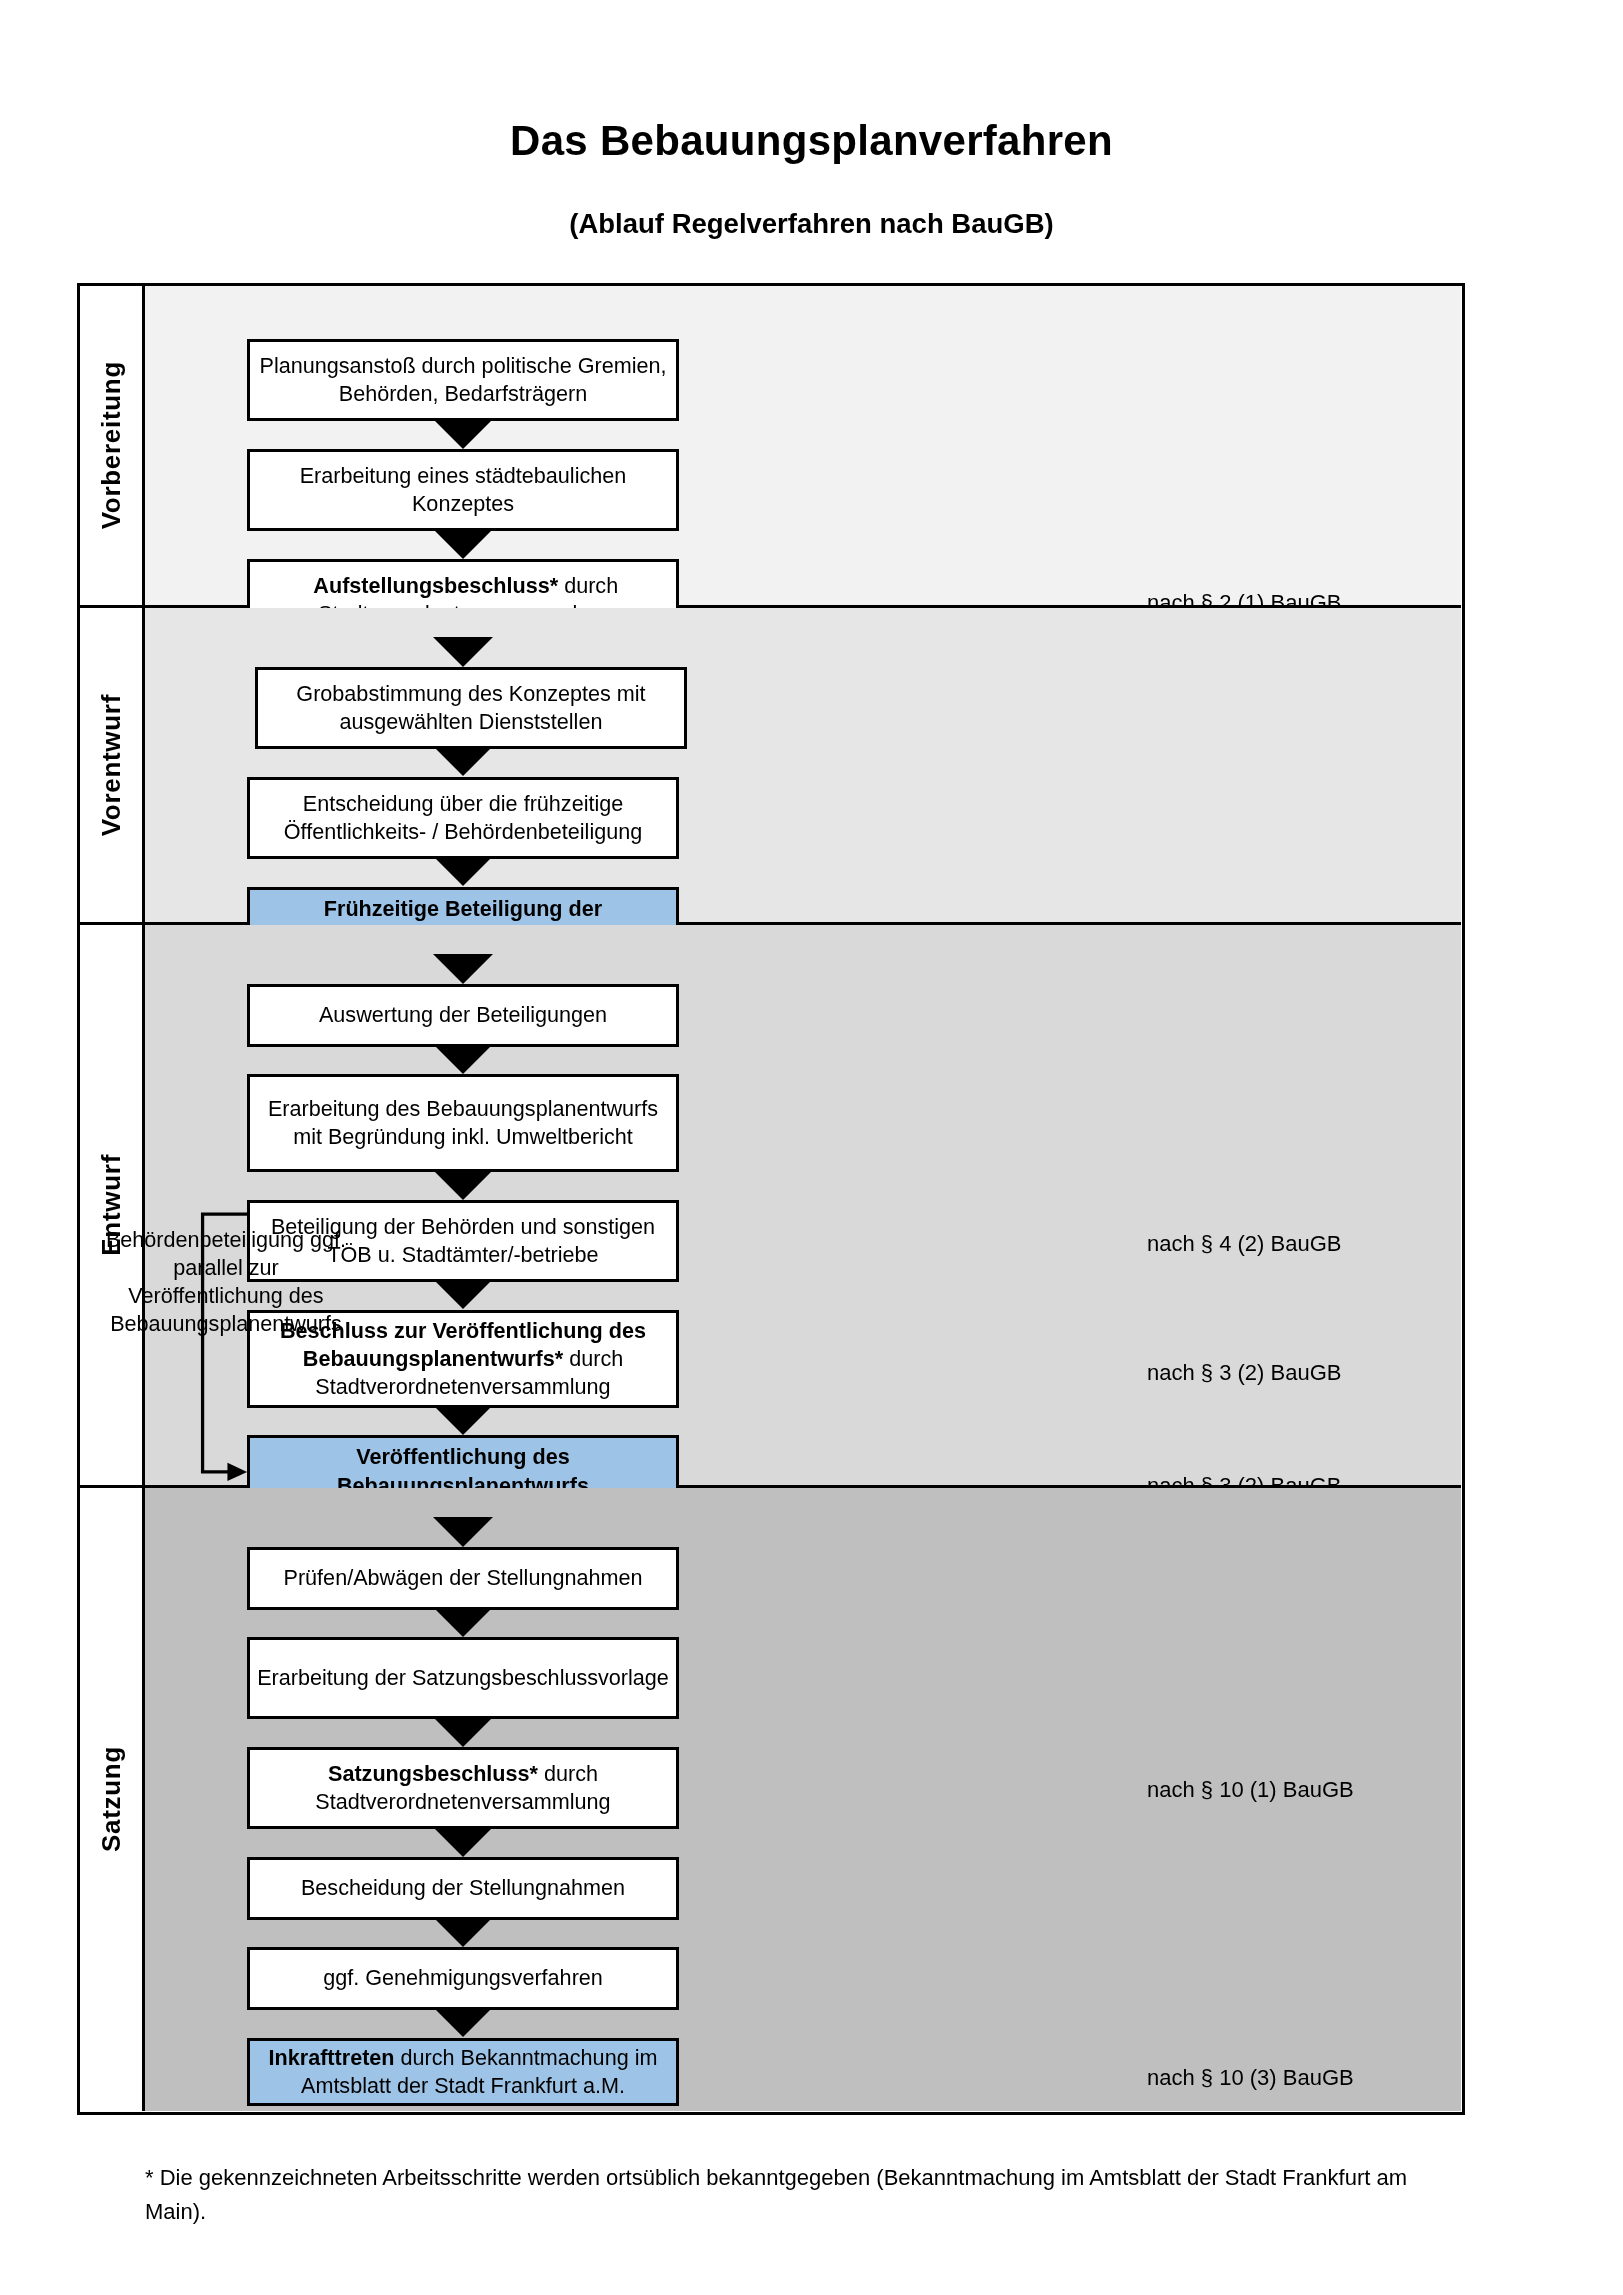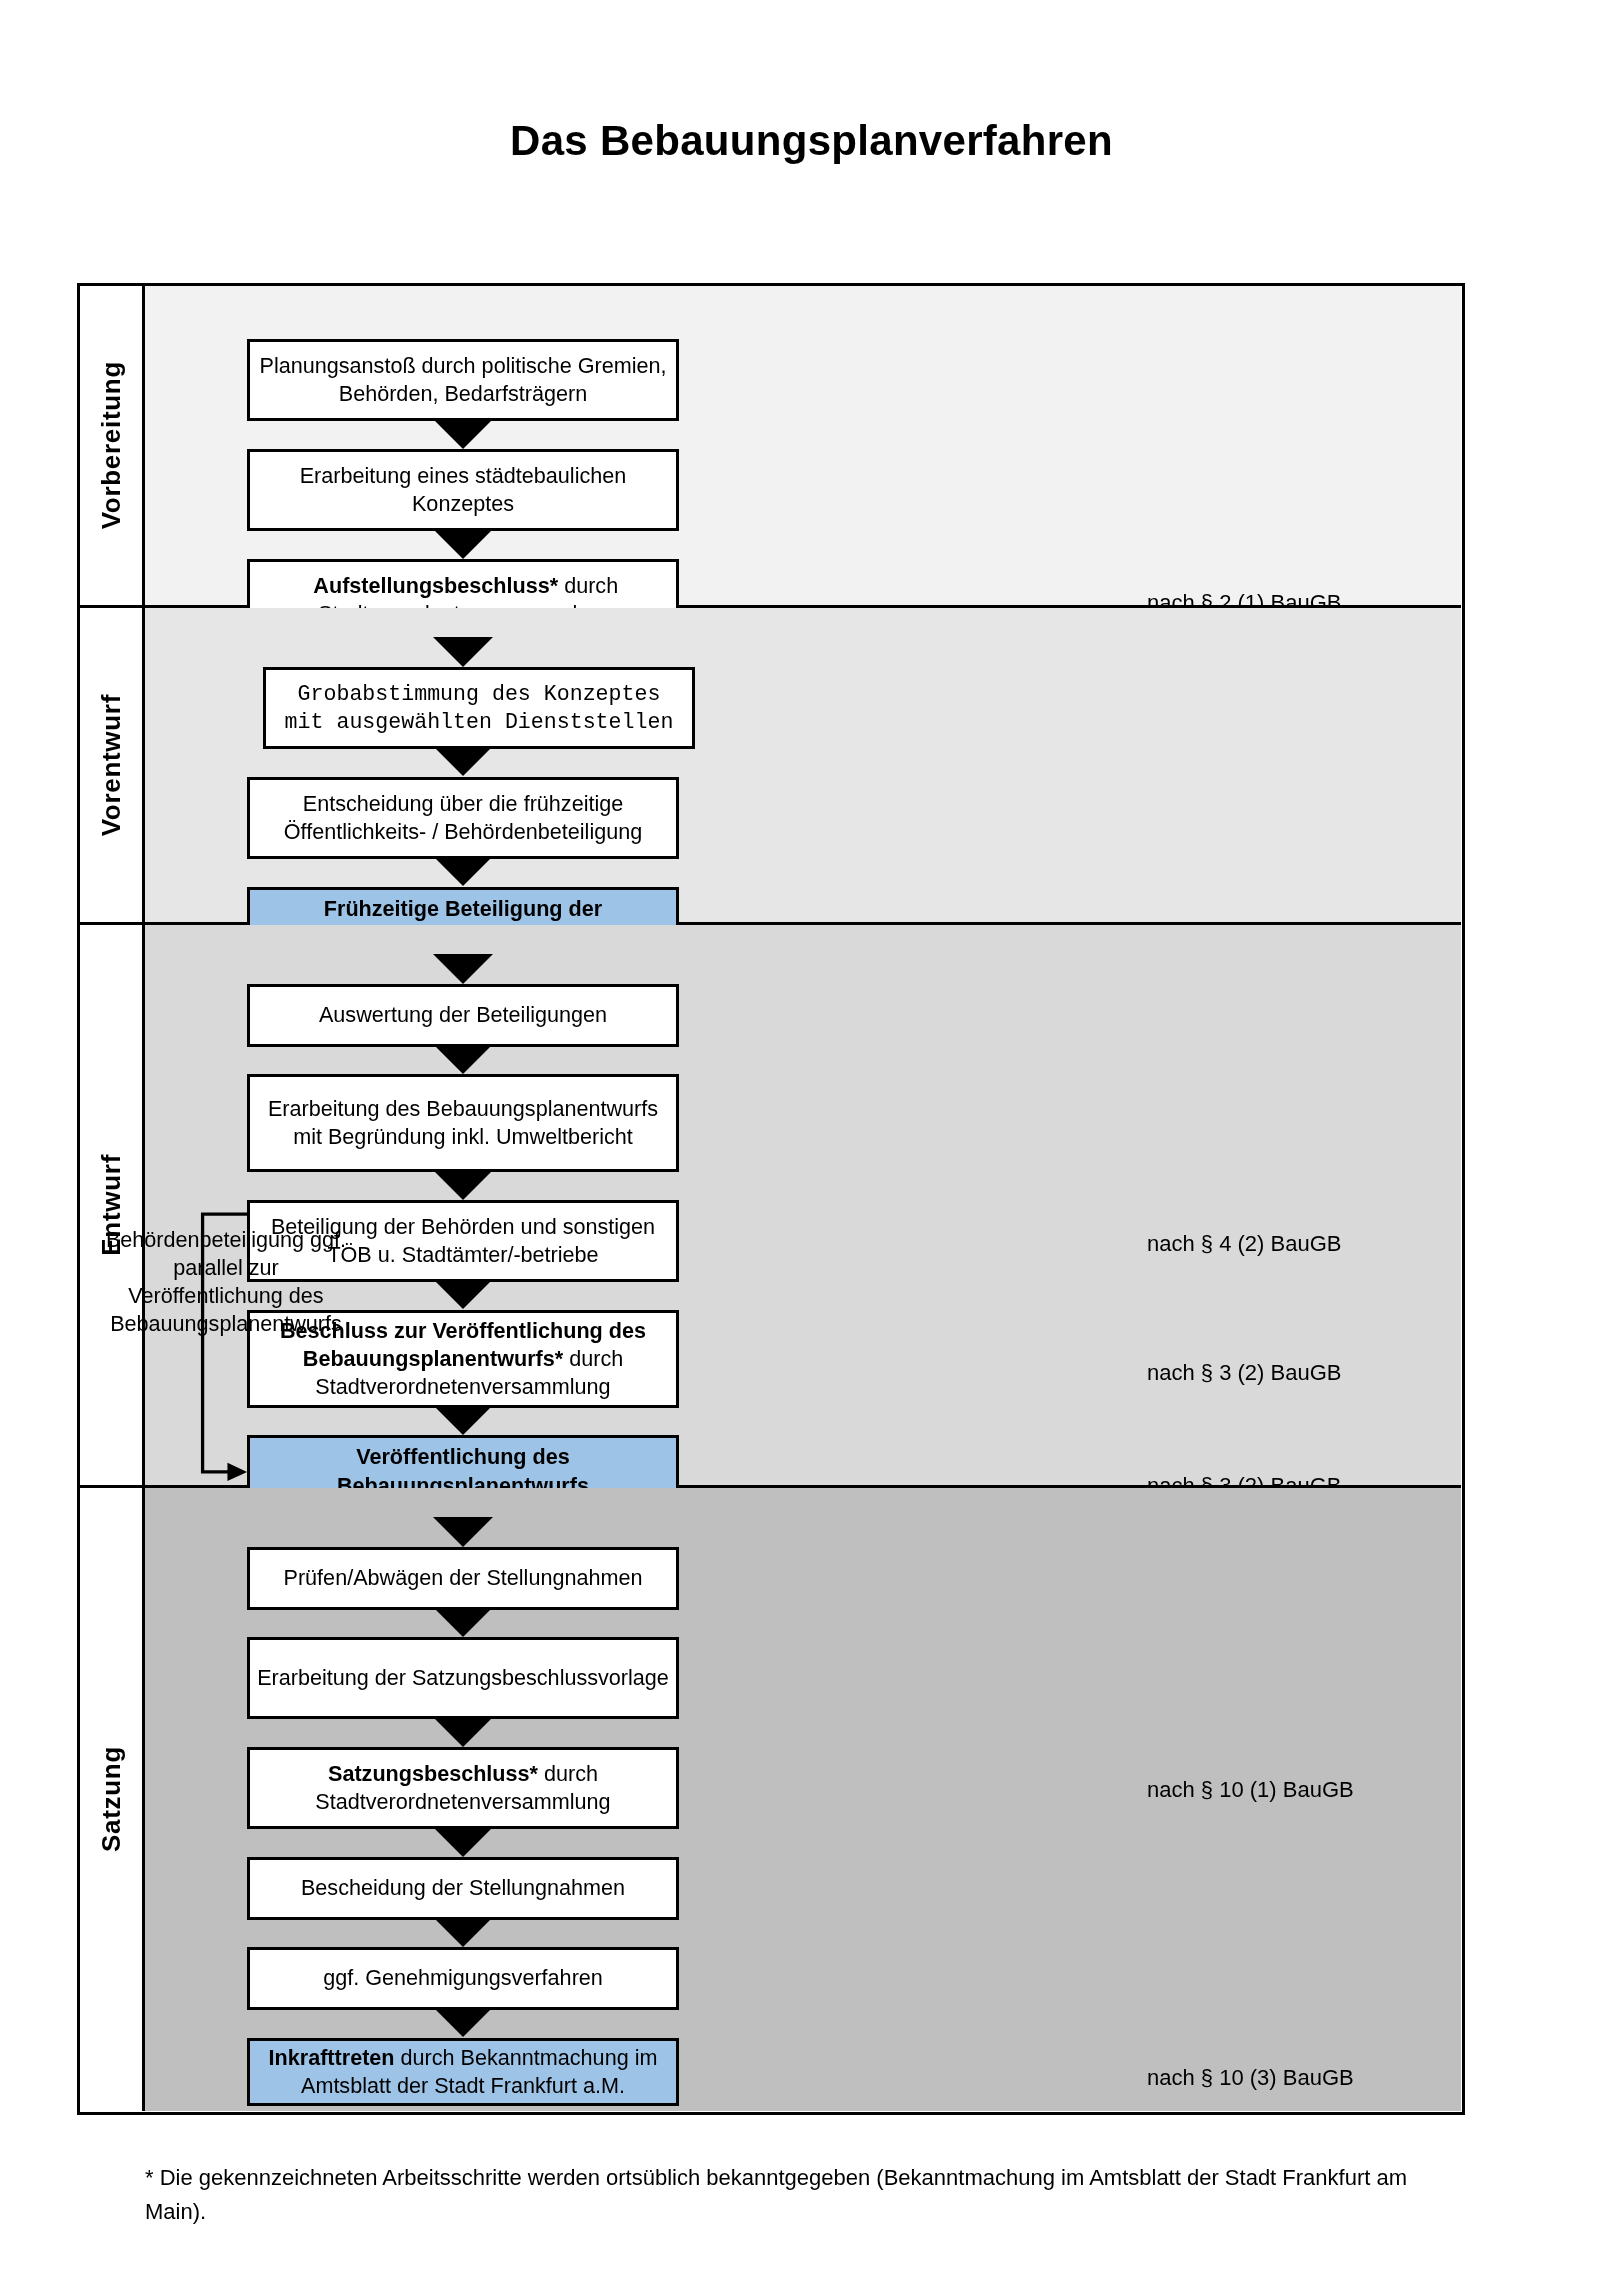--- a/index.html
+++ b/index.html
@@ -118,20 +118,21 @@
     font-size: 22px; color: #000;
     line-height: 1.55;
   }
 </style>
 </head>
 <body>
 
 <div id="page">
 
   <div id="title">Das Bebauungsplanverfahren</div>
+  <div id="subtitle">(Ablauf Regelverfahren nach BauGB)</div>
 
   <div id="frame">
 
     <div class="lane" style="top:0; height:322px; background:#f2f2f2;">
       <div class="lane-label">
         <span>Vorbereitung</span>
       </div>
       <div class="lane-body">
 
         <div class="box" style="left:102px; top:14.4px; width:432px; height:82px;">
@@ -153,21 +154,21 @@
     </div>
 
     <div class="lane" style="top:322px; height:317px; background:#e6e6e6;">
       <div class="lane-label">
         <span>Vorentwurf</span>
       </div>
       <div class="lane-body">
 
         <div class="arrow-down" style="left:288px; top:-9.8px;"></div>
 
-        <div class="box" style="left:118px; top:19.6px; width:432px; height:82px;font-family:Liberation Mono, monospace;">
+        <div class="box" style="left:110px; top:19.6px; width:432px; height:82px;">
           <span>Grobabstimmung des Konzeptes mit ausgewählten Dienststellen</span>
         </div>
         <div class="arrow-down" style="left:288px; top:99px;"></div>
 
         <div class="box" style="left:102px; top:130px; width:432px; height:82px;">
           <span>Entscheidung über die frühzeitige Öffentlichkeits- / Behördenbeteiligung</span>
         </div>
         <div class="arrow-down" style="left:288px; top:209px;"></div>
 
         <div class="box blue" style="left:102px; top:240px; width:432px; height:73px;">

